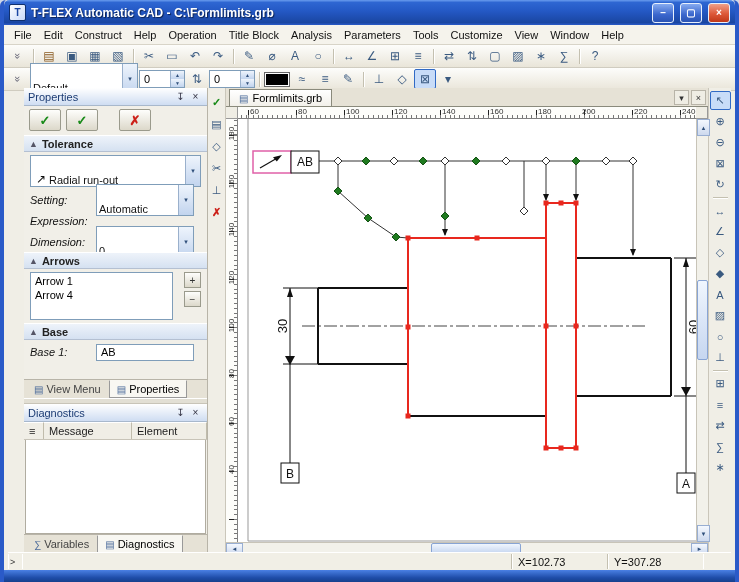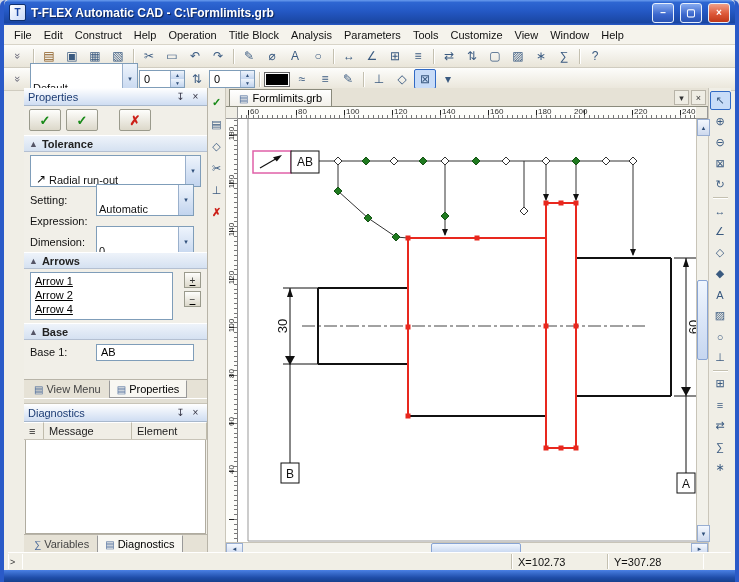--- a/index.html
+++ b/index.html
@@ -39,28 +39,28 @@
   .panel-header .ptitle{flex:1;}
   .hdr-btn{width:13px;height:13px;display:flex;align-items:center;justify-content:center;font-size:10px;color:#334;border:1px solid transparent;}
   .btn-row{display:flex;gap:5px;padding:3px 5px 4px 5px;}
   .big-btn{width:30px;height:20px;border:1px solid #9a9a8c;border-radius:2px;background:linear-gradient(180deg,#fefefc,#dcd8ca);display:flex;align-items:center;justify-content:center;font-size:13px;font-weight:bold;}
   .big-btn .ok{color:#188a18;}
   .big-btn .no{color:#cc2018;}
   .gap-left{margin-left:16px;}
   .section-header{height:15px;background:linear-gradient(180deg,#eef3fa,#d5e1f1);border-top:1px solid #fff;border-bottom:1px solid #b4c0d2;display:flex;align-items:center;gap:4px;padding:0 5px;font-weight:bold;color:#222;}
   .section-header .chev{font-weight:normal;font-size:9px;color:#556;}
   .field-row{display:flex;align-items:center;padding:1px 6px;height:19px;}
-  .field-label{width:66px;color:#111;}
+  .field-label{width:66px;color:#111;font-style:italic;}
   .field-combo{width:98px;}
   .field-combo.dis{background:#ece7d8;color:#333;}
   .field-text{width:98px;height:17px;box-sizing:border-box;background:#fff;border:1px solid #7f9db9;padding-left:4px;display:flex;align-items:center;}
   .type-row{display:flex;align-items:center;padding:3px 6px 2px 6px;}
   .type-combo{flex:1;}
   .type-combo .ricon{width:16px;color:#111;font-size:12px;text-align:center;}
-  .list-wrap{display:flex;padding:3px 6px;gap:11px;text-decoration:underline;}
+  .list-wrap{display:flex;padding:3px 6px;gap:11px;}
   .listbox{width:146px;height:48px;box-sizing:border-box;background:#fff;border:1px solid #7f9db9;padding:1px 4px;overflow:hidden;}
   .listbox div{height:14px;line-height:14px;}
   .list-btns{display:flex;flex-direction:column;gap:3px;}
   .sq-btn{width:15px;height:14px;border:1px solid #9a9a8c;background:linear-gradient(180deg,#fefefc,#dcd8ca);display:flex;align-items:center;justify-content:center;font-size:10px;color:#333;}
   .panel-tabs{margin-top:auto;height:18px;background:#e6e2d6;border-top:1px solid #b8b4a8;display:flex;align-items:stretch;padding-left:2px;}
   .panel-tab{display:flex;align-items:center;gap:3px;padding:0 7px;color:#444;border:1px solid transparent;font-size:11px;}
   .panel-tab .ticon{font-size:10px;color:#4a6a9a;}
   .panel-tab.active{background:#f8f7f2;border:1px solid #999;border-top:1px solid #f8f7f2;color:#000;}
   .col-row{height:17px;display:flex;background:#f0eee6;border-bottom:1px solid #c8c4b8;}
   .col-cell{box-sizing:border-box;border-right:1px solid #c0bcac;border-top:1px solid #fff;display:flex;align-items:center;padding:0 5px;color:#222;}
@@ -248,21 +248,20 @@
           </div>
         </div>
 
         <div class="section-header">
           <span class="chev">▲</span>
           <span>Arrows</span>
         </div>
         <div class="list-wrap">
           <div class="listbox">
             <div>Arrow 1</div>
-            <div>Arrow 2</div>
             <div>Arrow 4</div>
           </div>
           <div class="list-btns">
             <span class="sq-btn">+</span>
             <span class="sq-btn">−</span>
           </div>
         </div>
 
         <div class="section-header">
           <span class="chev">▲</span>
@@ -339,21 +338,21 @@
         <div class="ruler-corner"></div>
 
         <div class="hruler">
           <span style="left:12px">60</span>
           <span style="left:60px">80</span>
           <span style="left:108px">100</span>
           <span style="left:156px">120</span>
           <span style="left:204px">140</span>
           <span style="left:252px">160</span>
           <span style="left:300px">180</span>
-          <span style="left:336px">200</span>
+          <span style="left:344px">200</span>
           <span style="left:396px">220</span>
           <span style="left:444px">240</span>
         </div>
 
         <div class="ruler-corner"></div>
 
         <div class="vruler">
           <span style="top:10px">180</span>
           <span style="top:58px">160</span>
           <span style="top:106px">140</span>

